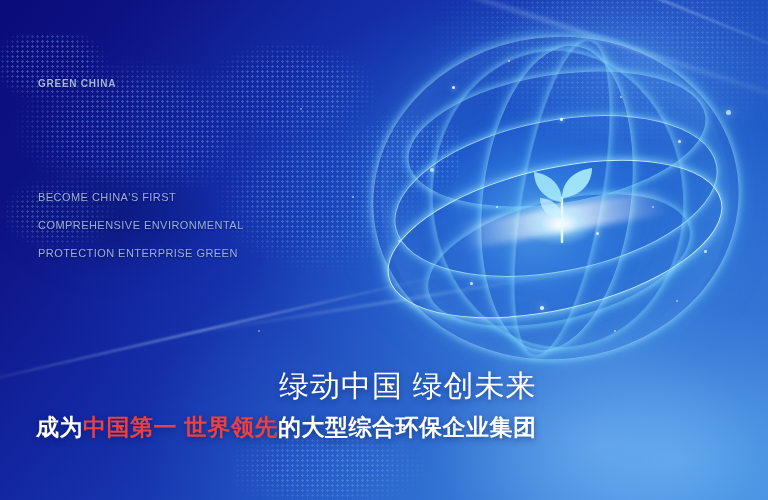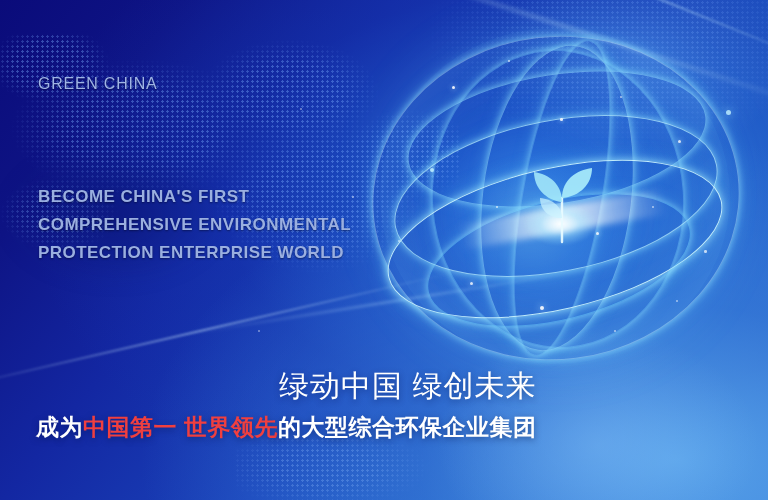--- a/index.html
+++ b/index.html
@@ -141,26 +141,26 @@
 
   
   #sprout{position:absolute;left:150px;top:130px;width:78px;height:86px;}
 
   
   .particle{position:absolute;border-radius:50%;background:#fff;pointer-events:none;}
 
   
   #tagline{position:absolute;left:38px;top:70px;}
   .tagline-line{
-    color:#9fb4e4;font-size:16px;font-weight:normal;letter-spacing:.75px;
+    color:#9fb4e4;font-size:10px;font-weight:bold;letter-spacing:.75px;
     line-height:27px;text-shadow:0 1px 2px rgba(0,0,20,.45);
   }
   #mission{position:absolute;left:38px;top:183px;}
   .mission-line{
-    color:#9aafe0;font-size:17px;font-weight:bold;letter-spacing:.45px;
+    color:#9aafe0;font-size:11px;font-weight:normal;letter-spacing:.45px;
     line-height:28px;text-shadow:0 1px 2px rgba(0,0,20,.45);
   }
 
   #headline{position:absolute;left:36px;top:366px;}
   #headline-line1{
     color:#ffffff;font-size:30px;font-weight:400;letter-spacing:1px;
     line-height:40px;white-space:nowrap;text-shadow:0 2px 6px rgba(0,20,80,.45);text-align:right;
   }
   #headline-line2{
     color:#ffffff;font-size:23px;font-weight:bold;letter-spacing:.5px;
@@ -230,21 +230,21 @@
   <div class="particle" style="left:258px;top:330px;width:2px;height:2px;opacity:.45;"></div>
   <div class="particle" style="left:676px;top:300px;width:2px;height:2px;opacity:.55;"></div>
 
   <div id="tagline">
     <div class="tagline-line">GREEN CHINA</div>
   </div>
 
   <div id="mission">
     <div class="mission-line">BECOME CHINA'S FIRST</div>
     <div class="mission-line">COMPREHENSIVE ENVIRONMENTAL</div>
-    <div class="mission-line">PROTECTION ENTERPRISE WORLD</div>
+    <div class="mission-line">PROTECTION ENTERPRISE GREEN</div>
   </div>
 
   <div id="headline">
     <div id="headline-line1">绿动中国 绿创未来</div>
     <div id="headline-line2"><span>成为</span><span class="accent">中国第一 世界领先</span><span>的大型综合环保企业集团</span></div>
   </div>
 
 </div>
 
 </body></html>

